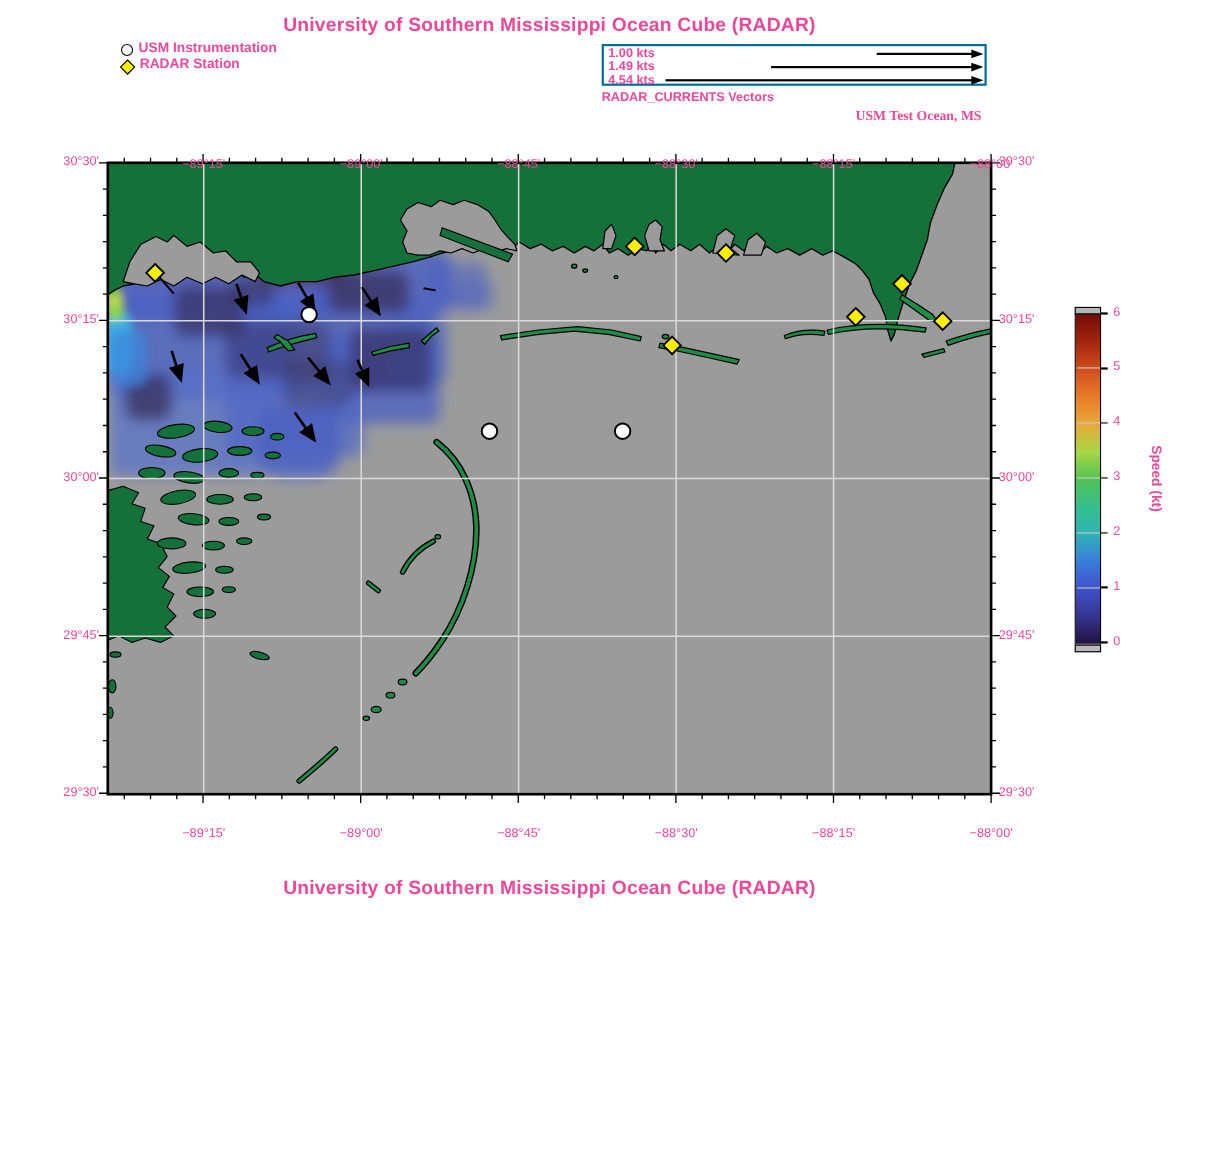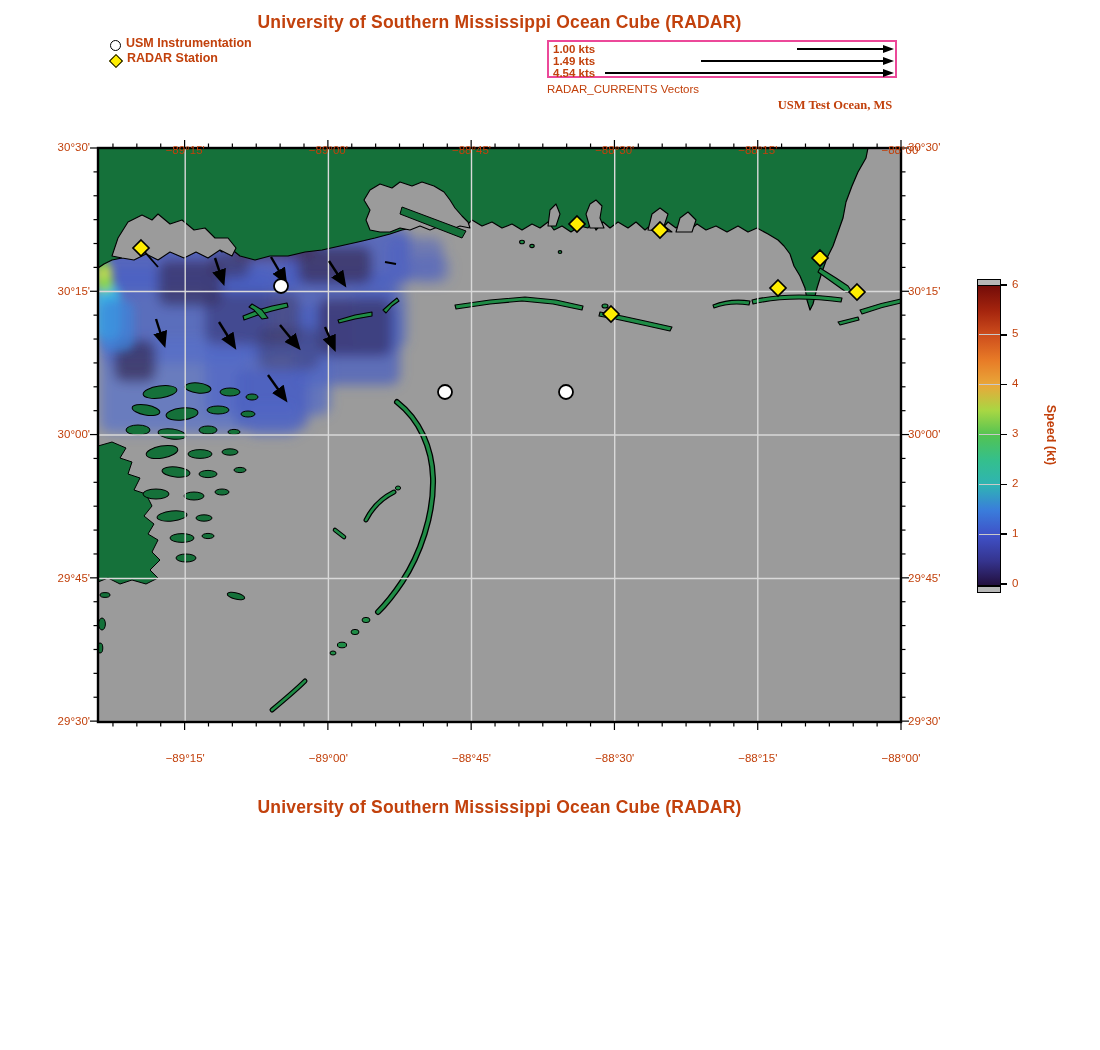--- a/index.html
+++ b/index.html
@@ -1,31 +1,31 @@
 <!DOCTYPE html>
 <html><head>
 <meta charset="utf-8">
 <style>
   html,body{margin:0;padding:0;background:#ffffff;}
   .page{position:relative;width:1100px;height:1050px;background:#fff;overflow:hidden;
-        font-family:"Liberation Sans",sans-serif;color:#c2410c;}
+        font-family:"Liberation Sans",sans-serif;color:#ec4899;}
   .title-top,.title-bottom{position:absolute;left:98px;width:803px;text-align:center;
         font-size:17.5px;font-weight:bold;letter-spacing:.2px;}
   .title-top{top:12px;}
   .title-bottom{top:797px;}
   .legend{position:absolute;left:110px;top:36px;}
   .legend-row{display:flex;align-items:flex-end;height:15px;gap:5px;}
   .sym-circle{width:11px;height:11px;border-radius:50%;background:#fff;border:1.8px solid #000;box-sizing:border-box;}
   .sym-diamond{width:8px;height:8px;background:#ffee00;border:1.6px solid #000;transform:rotate(45deg);box-sizing:content-box;margin:0 1px;}
   .legend-label{font-size:12.5px;font-weight:bold;line-height:15px;}
-  .vecbox{position:absolute;left:547px;top:40px;width:350px;height:38px;border:2px solid #ec4899;box-sizing:border-box;background:#fff;}
+  .vecbox{position:absolute;left:547px;top:40px;width:350px;height:38px;border:2px solid #0369a1;box-sizing:border-box;background:#fff;}
   .vecrow{position:absolute;left:4px;height:12px;font-size:11.5px;font-weight:bold;line-height:12px;}
   .vecshaft{position:absolute;height:1.6px;background:#000;}
   .vechead{position:absolute;width:0;height:0;border-left:11px solid #000;border-top:4.5px solid transparent;border-bottom:4.5px solid transparent;}
-  .veccaption{position:absolute;left:547px;top:83px;font-size:11.5px;font-weight:normal;}
+  .veccaption{position:absolute;left:547px;top:83px;font-size:11.5px;font-weight:bold;}
   .subtitle{position:absolute;left:98px;top:99px;width:803px;text-align:center;
         font-family:"Liberation Serif",serif;font-size:16.5px;font-weight:bold;}
   .region-label{position:absolute;left:760px;top:98px;width:150px;text-align:center;
         font-family:"Liberation Serif",serif;font-size:12.5px;font-weight:bold;}
   .map-svg{position:absolute;left:78px;top:128px;}
   .ax{position:absolute;font-size:11.5px;white-space:nowrap;}
   .ax-top,.ax-bottom{transform:translateX(-50%);margin-top:24px;}
   .ax-left{width:52px;text-align:right;}
   .ax-right{text-align:left;}
   .cbar{position:absolute;left:977px;top:285px;width:22px;height:299px;border:1.5px solid #000;box-sizing:content-box;

